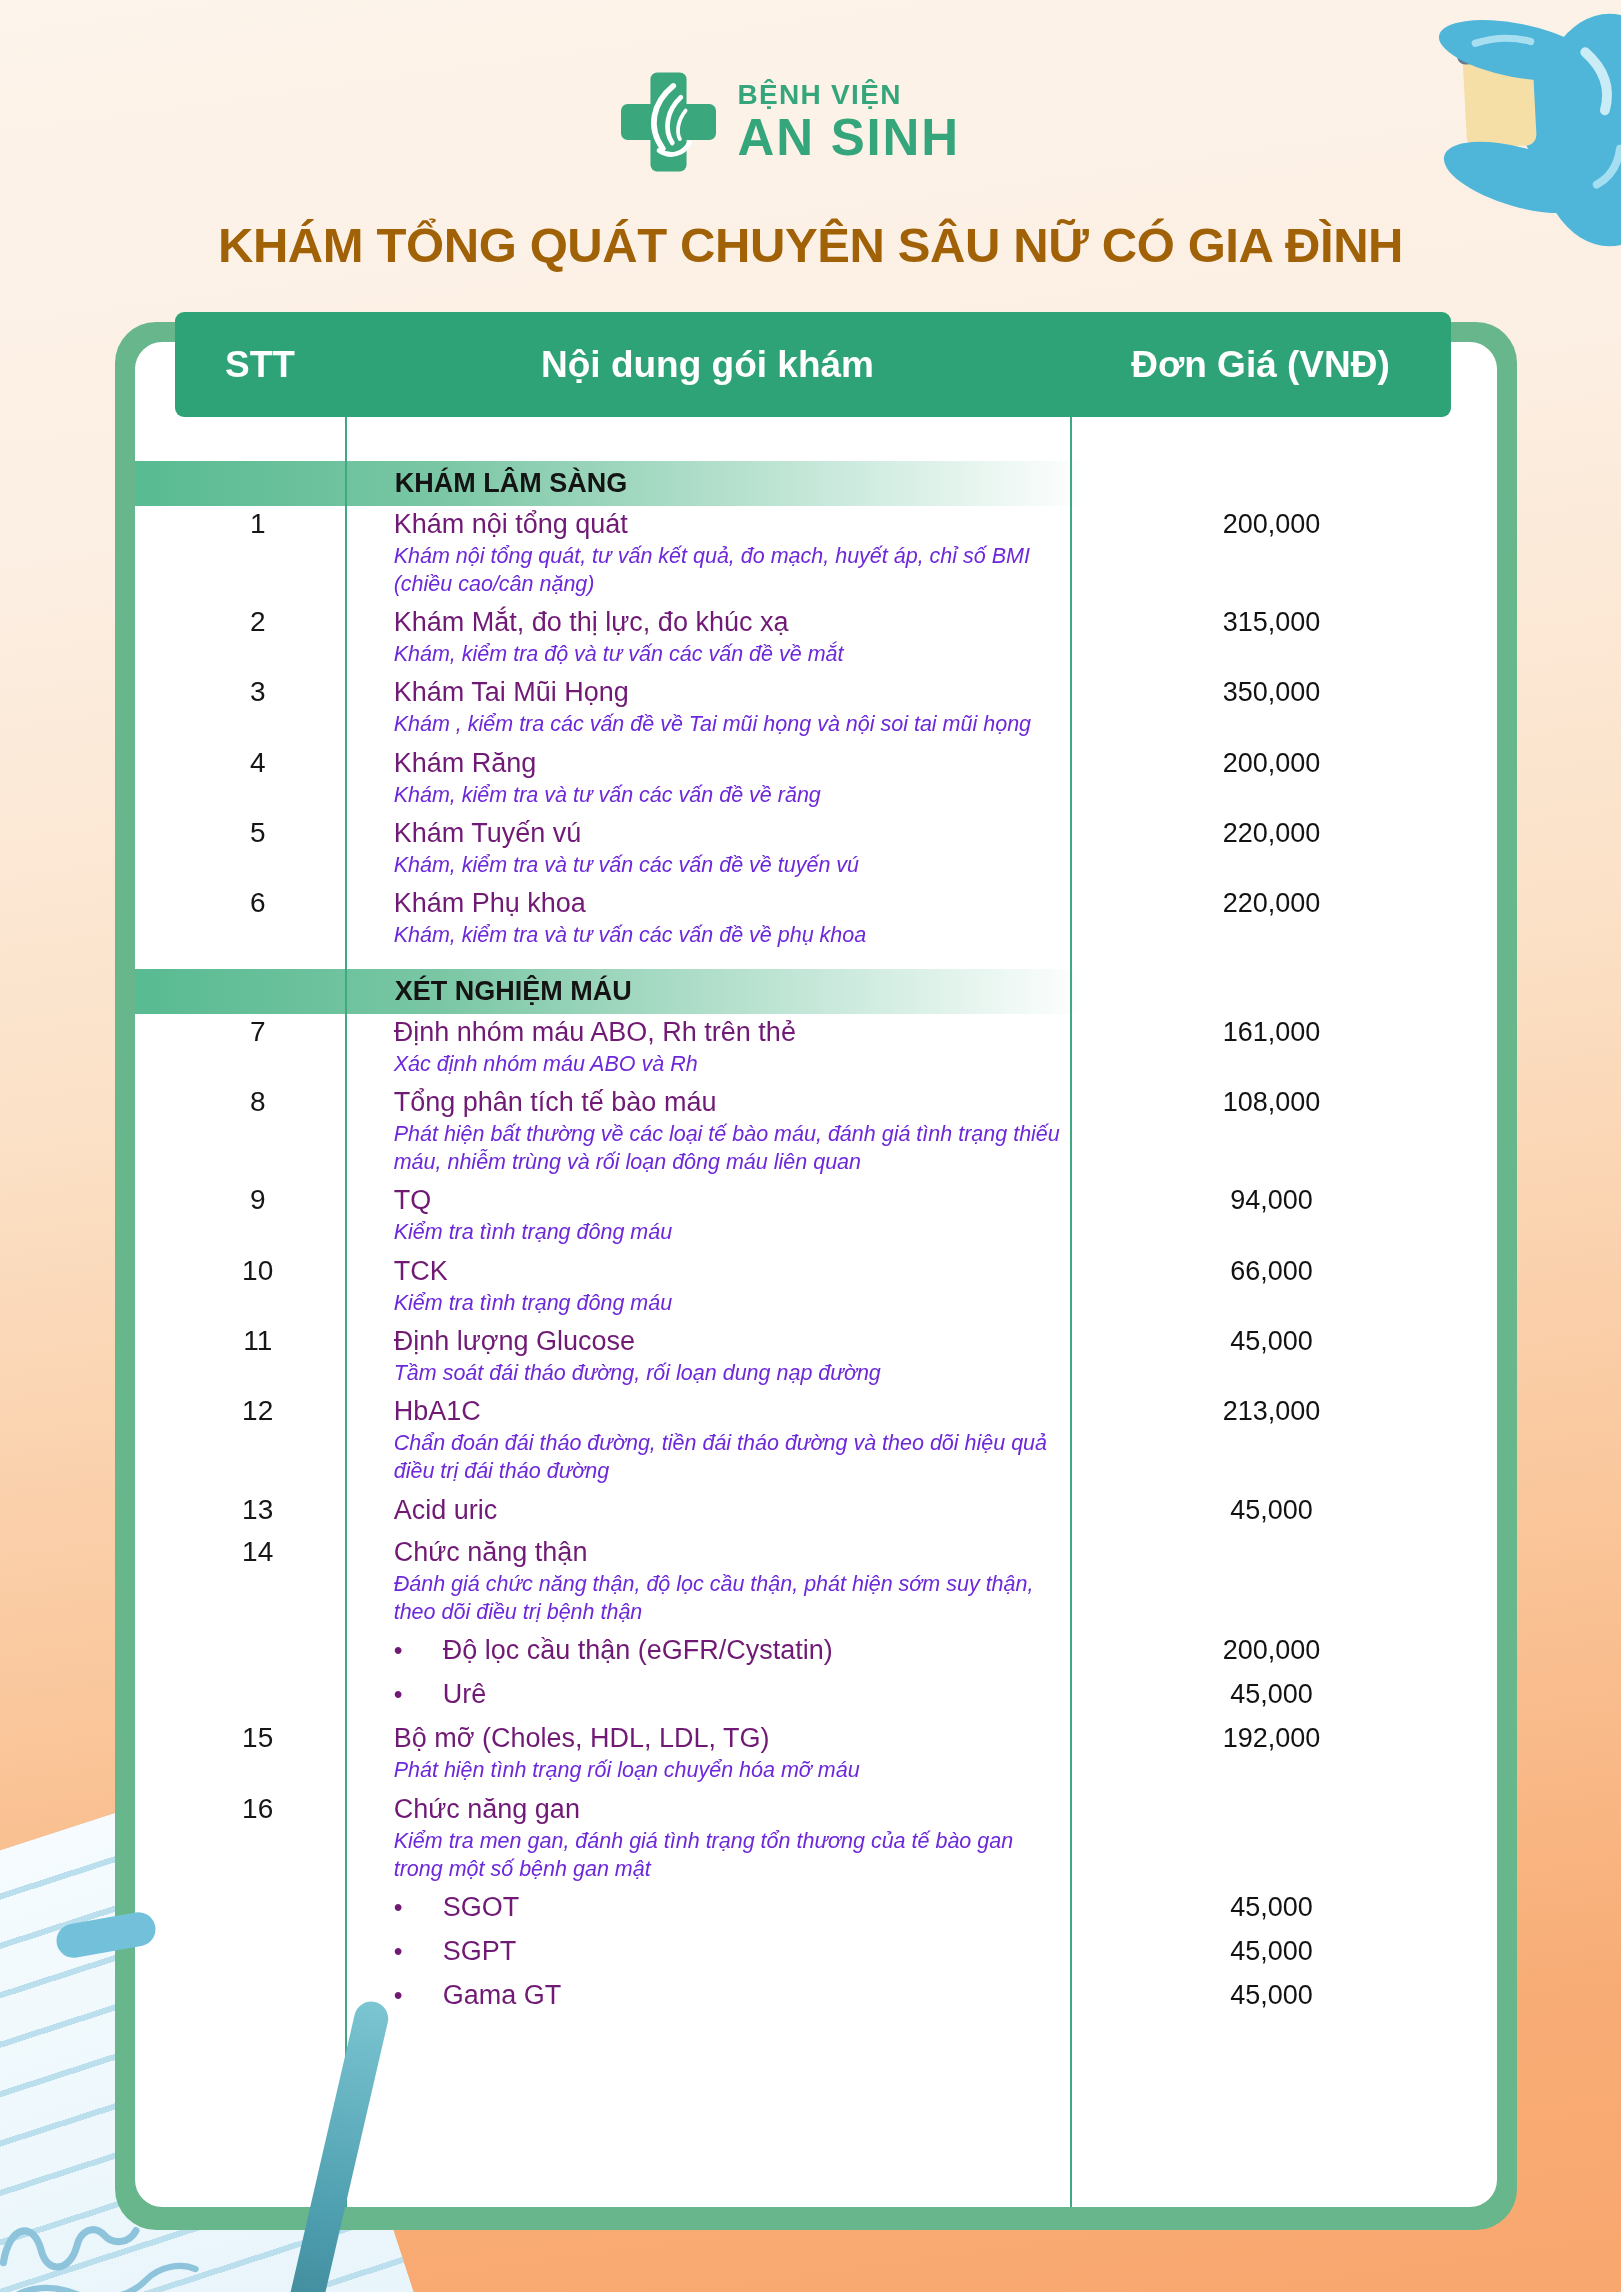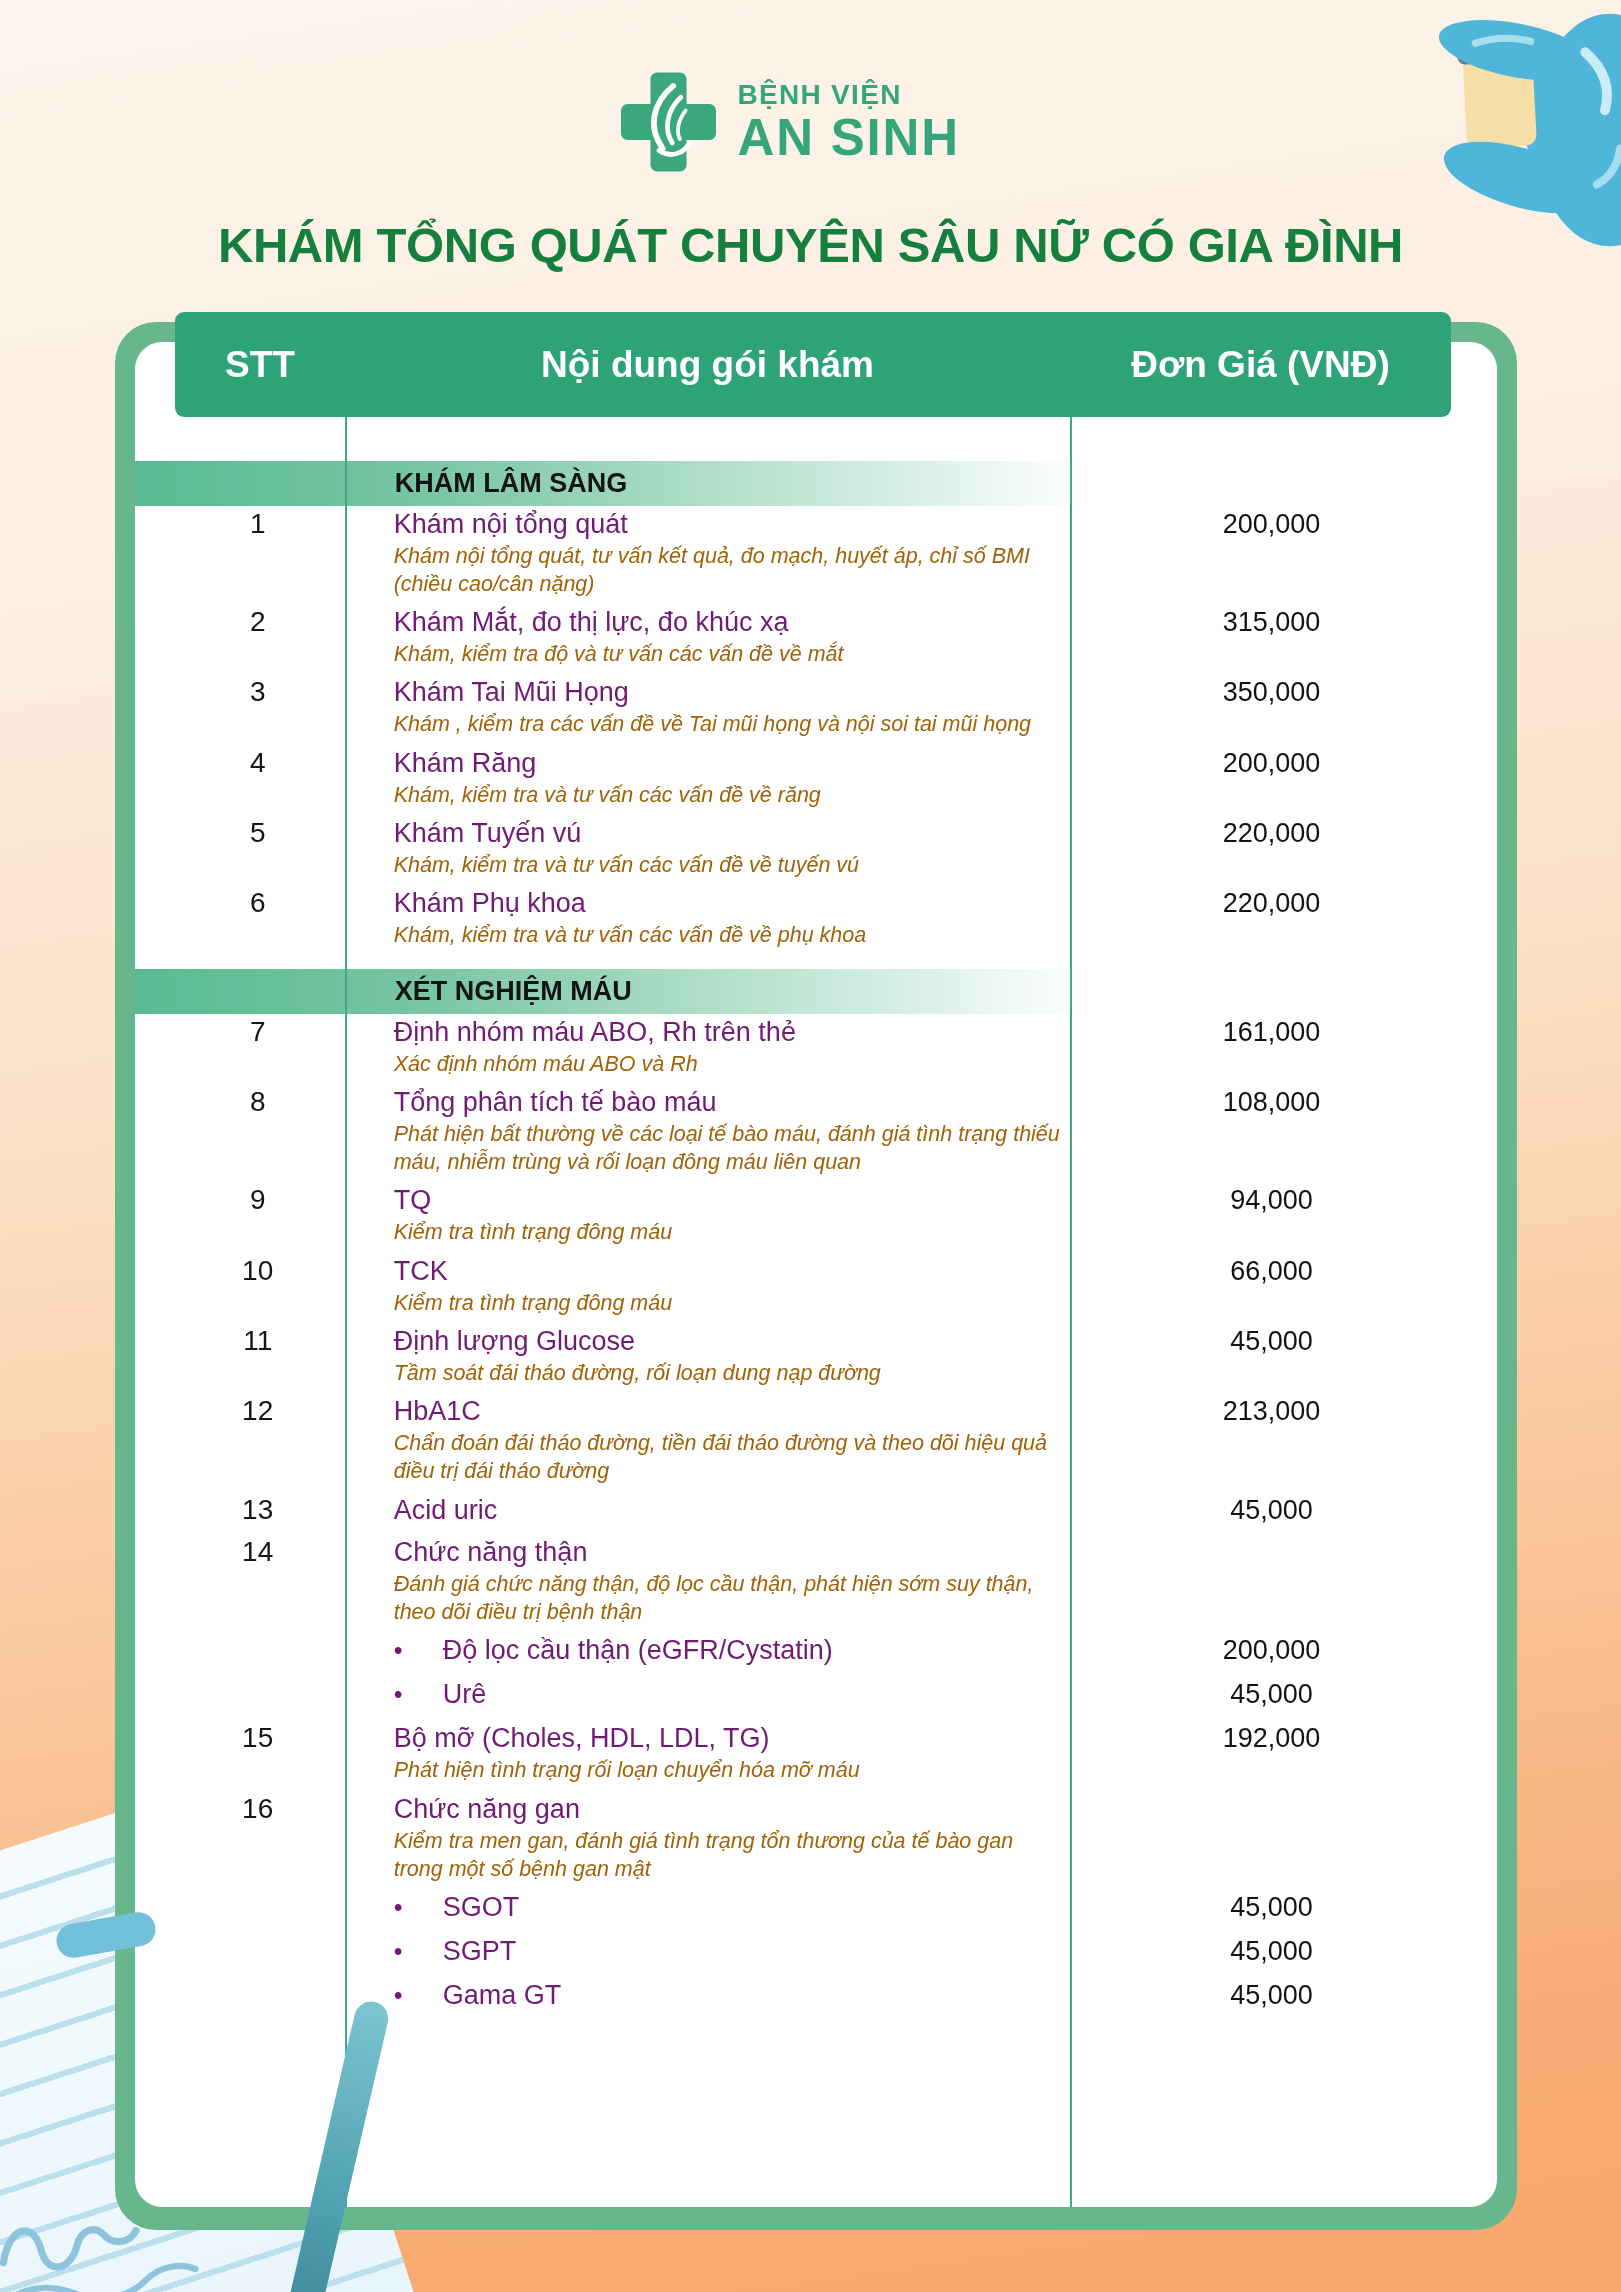--- a/index.html
+++ b/index.html
@@ -8,21 +8,21 @@
     font-family:"Liberation Sans",sans-serif;
     background:linear-gradient(172deg,#FDF4EB 0%,#FCEFE3 22%,#FBE1C7 45%,#FAC79C 68%,#F8AC75 88%,#F8A76E 100%);
   }
   
   .logo-row{position:absolute;left:621px;top:72px;display:flex;z-index:4;}
   .logo-cross{width:95px;height:100px;}
   .brand-text{margin-left:21.5px;display:flex;flex-direction:column;justify-content:center;color:#35A67B;}
   .brand-top{font-size:28px;font-weight:700;letter-spacing:1.3px;line-height:1.1;}
   .brand-bottom{font-size:51px;font-weight:700;letter-spacing:1.8px;line-height:1.05;}
   .page-title{position:absolute;top:217px;left:0;width:100%;text-align:center;
-    font-size:49px;font-weight:700;color:#15803d;letter-spacing:-0.4px;z-index:4;}
+    font-size:49px;font-weight:700;color:#a16207;letter-spacing:-0.4px;z-index:4;}
   
   .header-bar{position:absolute;left:175px;top:312px;width:1276px;height:105px;background:#2FA378;
     border-radius:9px;display:flex;align-items:center;color:#FFFFFF;font-weight:700;font-size:37px;z-index:5;}
   .hcell{text-align:center;}
   .hcell.c-stt{width:170px;}
   .hcell.c-content{width:725px;}
   .hcell.c-price{width:381px;}
   .frame{position:absolute;left:115px;top:322px;width:1402px;height:1908px;background:#68B68B;border-radius:41px;z-index:2;text-decoration:underline;}
   .white{position:absolute;left:19.7px;top:19.7px;right:19.7px;bottom:23px;background:#FFFFFF;border-radius:27px;overflow:hidden;}
   .divider{position:absolute;top:74px;bottom:0;width:2.7px;background:#3EA982;z-index:3;}
@@ -32,21 +32,21 @@
     font-weight:700;font-size:27px;color:#141414;
     background:linear-gradient(90deg,#58BB92 0%,#79C6A4 22%,#CBEADD 52%,rgba(255,255,255,0) 70%);}
   .strip.strip-0{margin-top:119px;}
   .strip.strip-1{margin-top:19.7px;}
   .row{display:flex;margin-bottom:6.3px;}
   .row.bullet{margin-bottom:8px;}
   .cell-stt{width:210px;box-sizing:border-box;padding-left:36px;text-align:center;
     font-size:28px;line-height:36px;color:#161616;flex-shrink:0;}
   .cell-content{width:725px;box-sizing:border-box;padding-left:49px;flex-shrink:0;}
   .item-title{font-size:27px;line-height:36px;color:#701a75;white-space:nowrap;}
-  .item-desc{font-style:italic;font-size:21.5px;line-height:28px;color:#a16207;white-space:nowrap;}
+  .item-desc{font-style:italic;font-size:21.5px;line-height:28px;color:#6d28d9;white-space:nowrap;}
   .bullet-dot{display:inline-block;width:49px;font-size:25px;vertical-align:top;}
   .cell-price{flex:1;box-sizing:border-box;text-align:center;padding-right:24px;
     font-size:27px;line-height:36px;color:#121212;}
   
   .glove{position:absolute;left:1384px;top:9px;width:237px;height:242px;z-index:1;}
   .paper{position:absolute;left:-233px;top:1926px;width:502px;height:627px;
     transform:rotate(-18deg);transform-origin:0 0;border-radius:18px;z-index:1;
     background-image:repeating-linear-gradient(180deg,rgba(0,0,0,0) 0 41px,#BCDFEE 41px 47px),
       linear-gradient(#F5FBFE,#E6F4FA);}
   .squiggles{position:absolute;left:-7.2px;top:2163px;width:358px;height:134px;z-index:1;transform:rotate(-8deg);}

